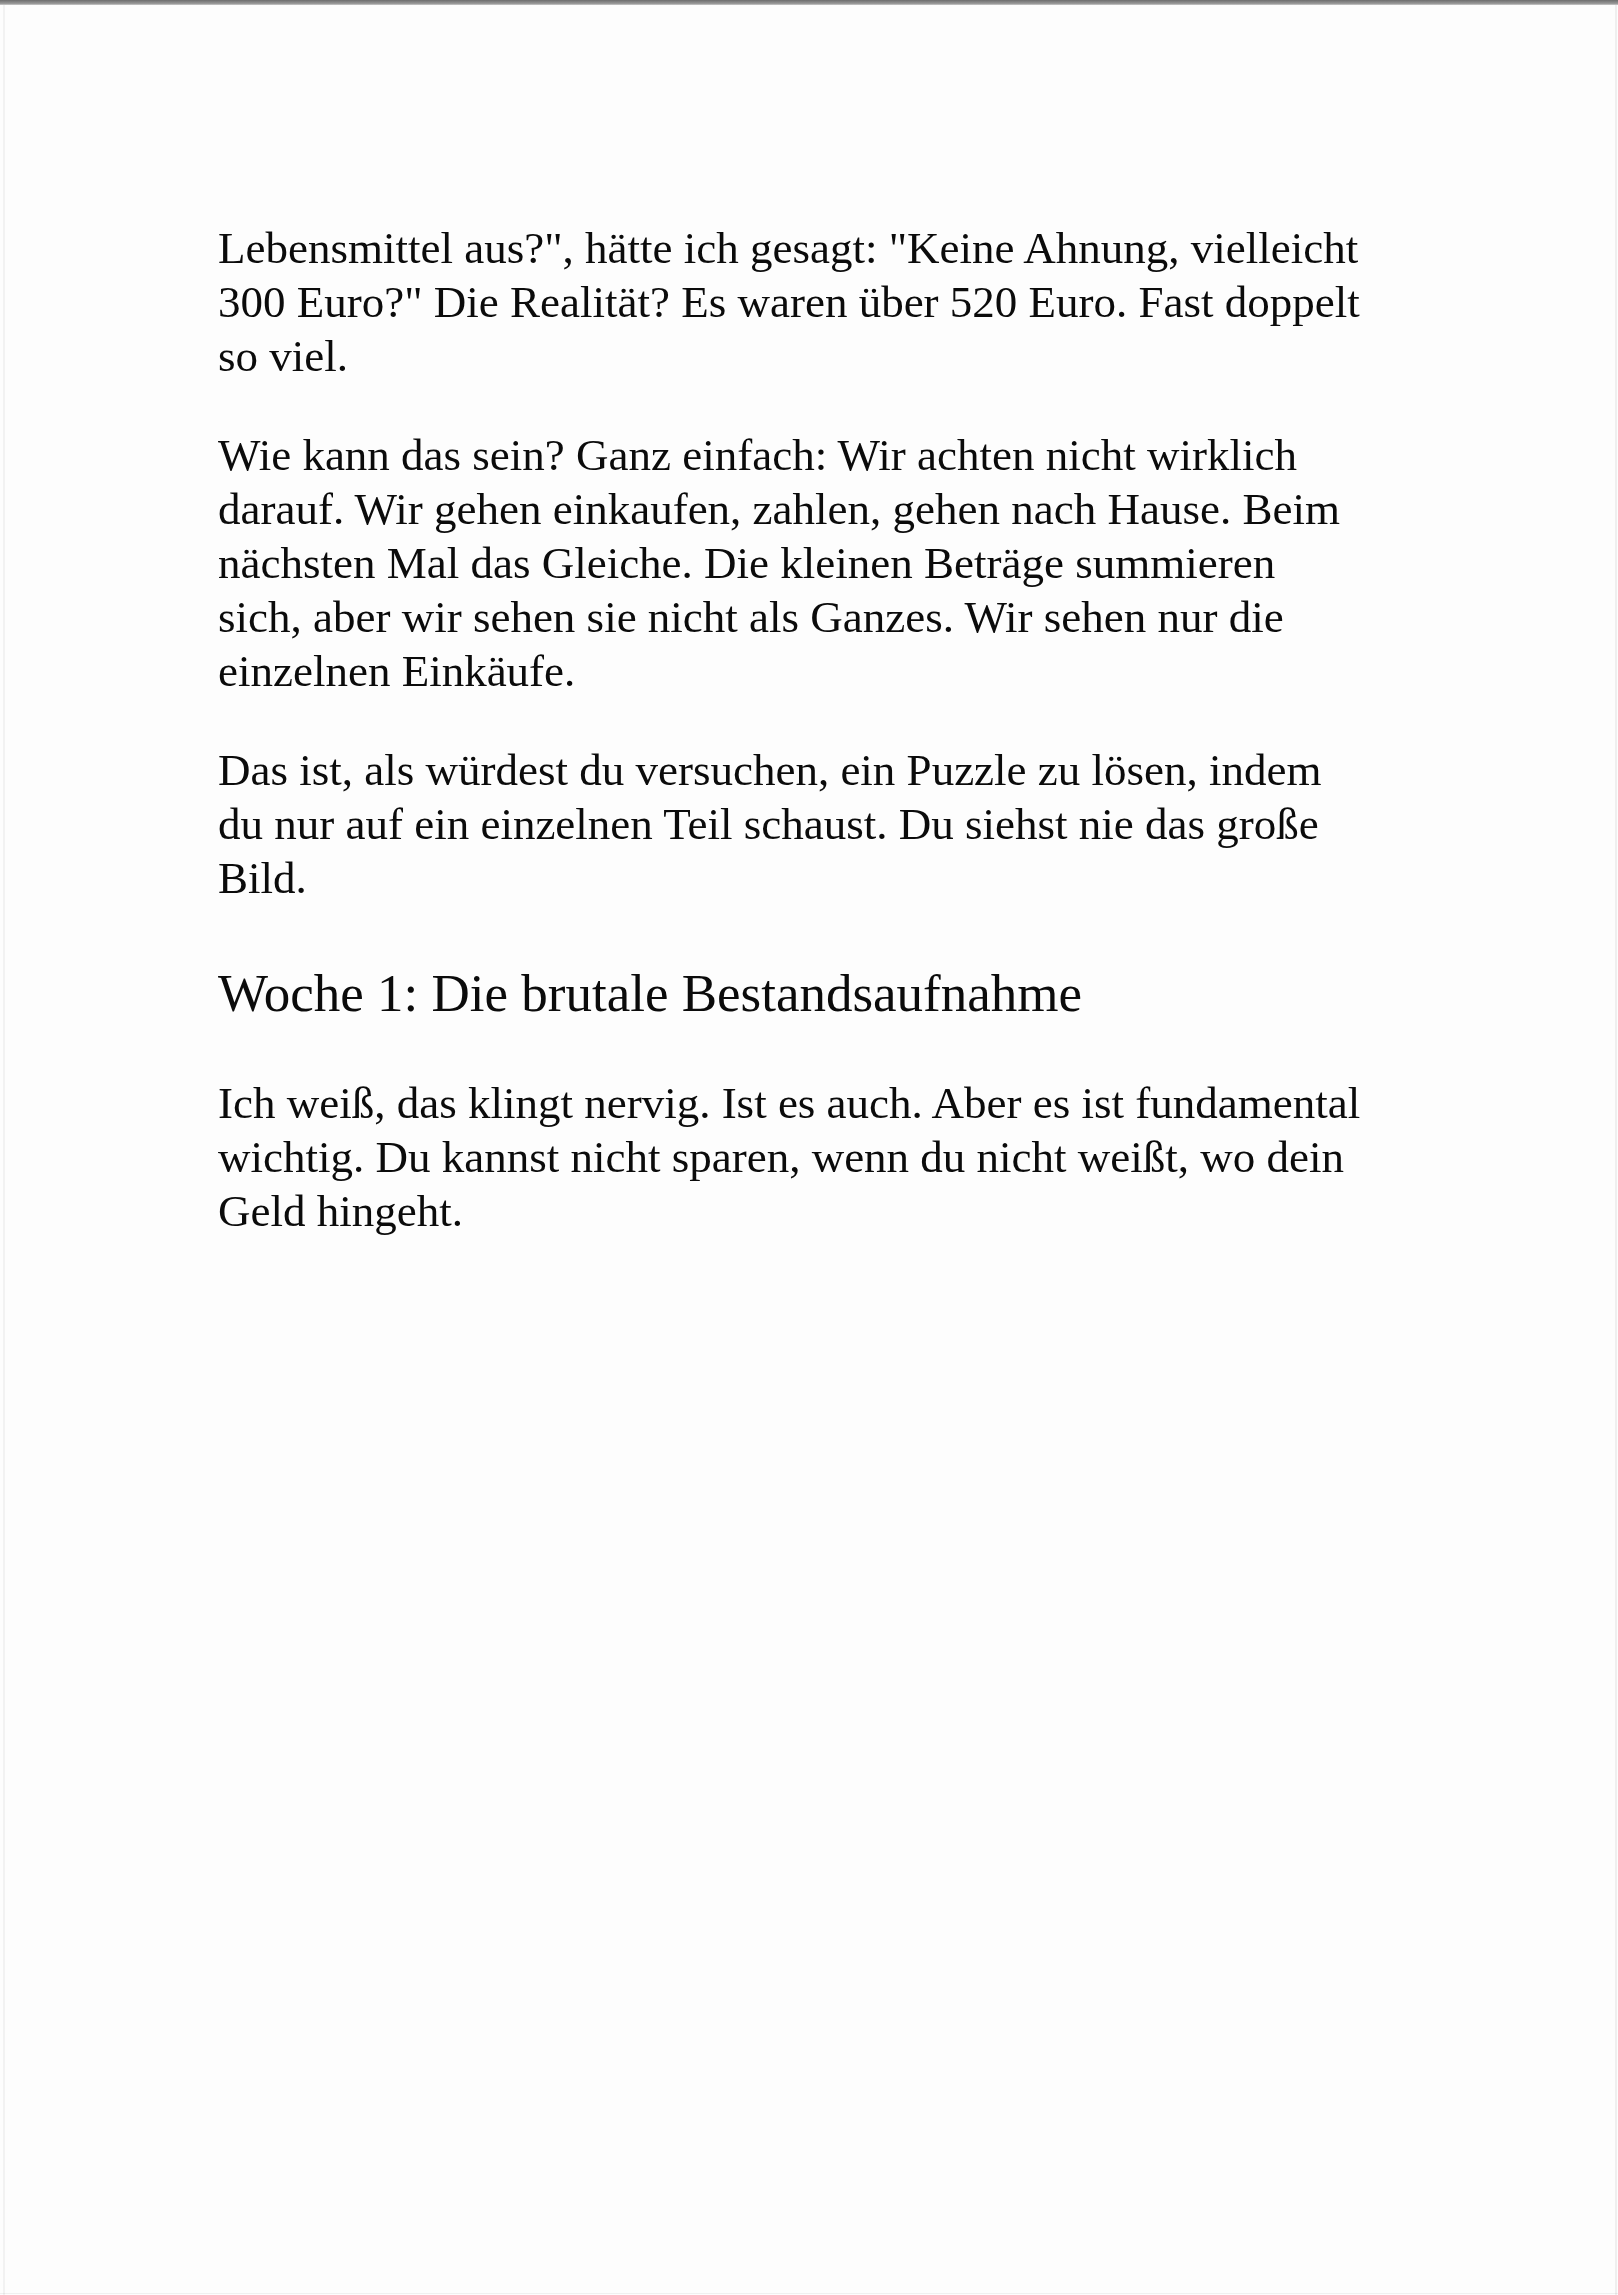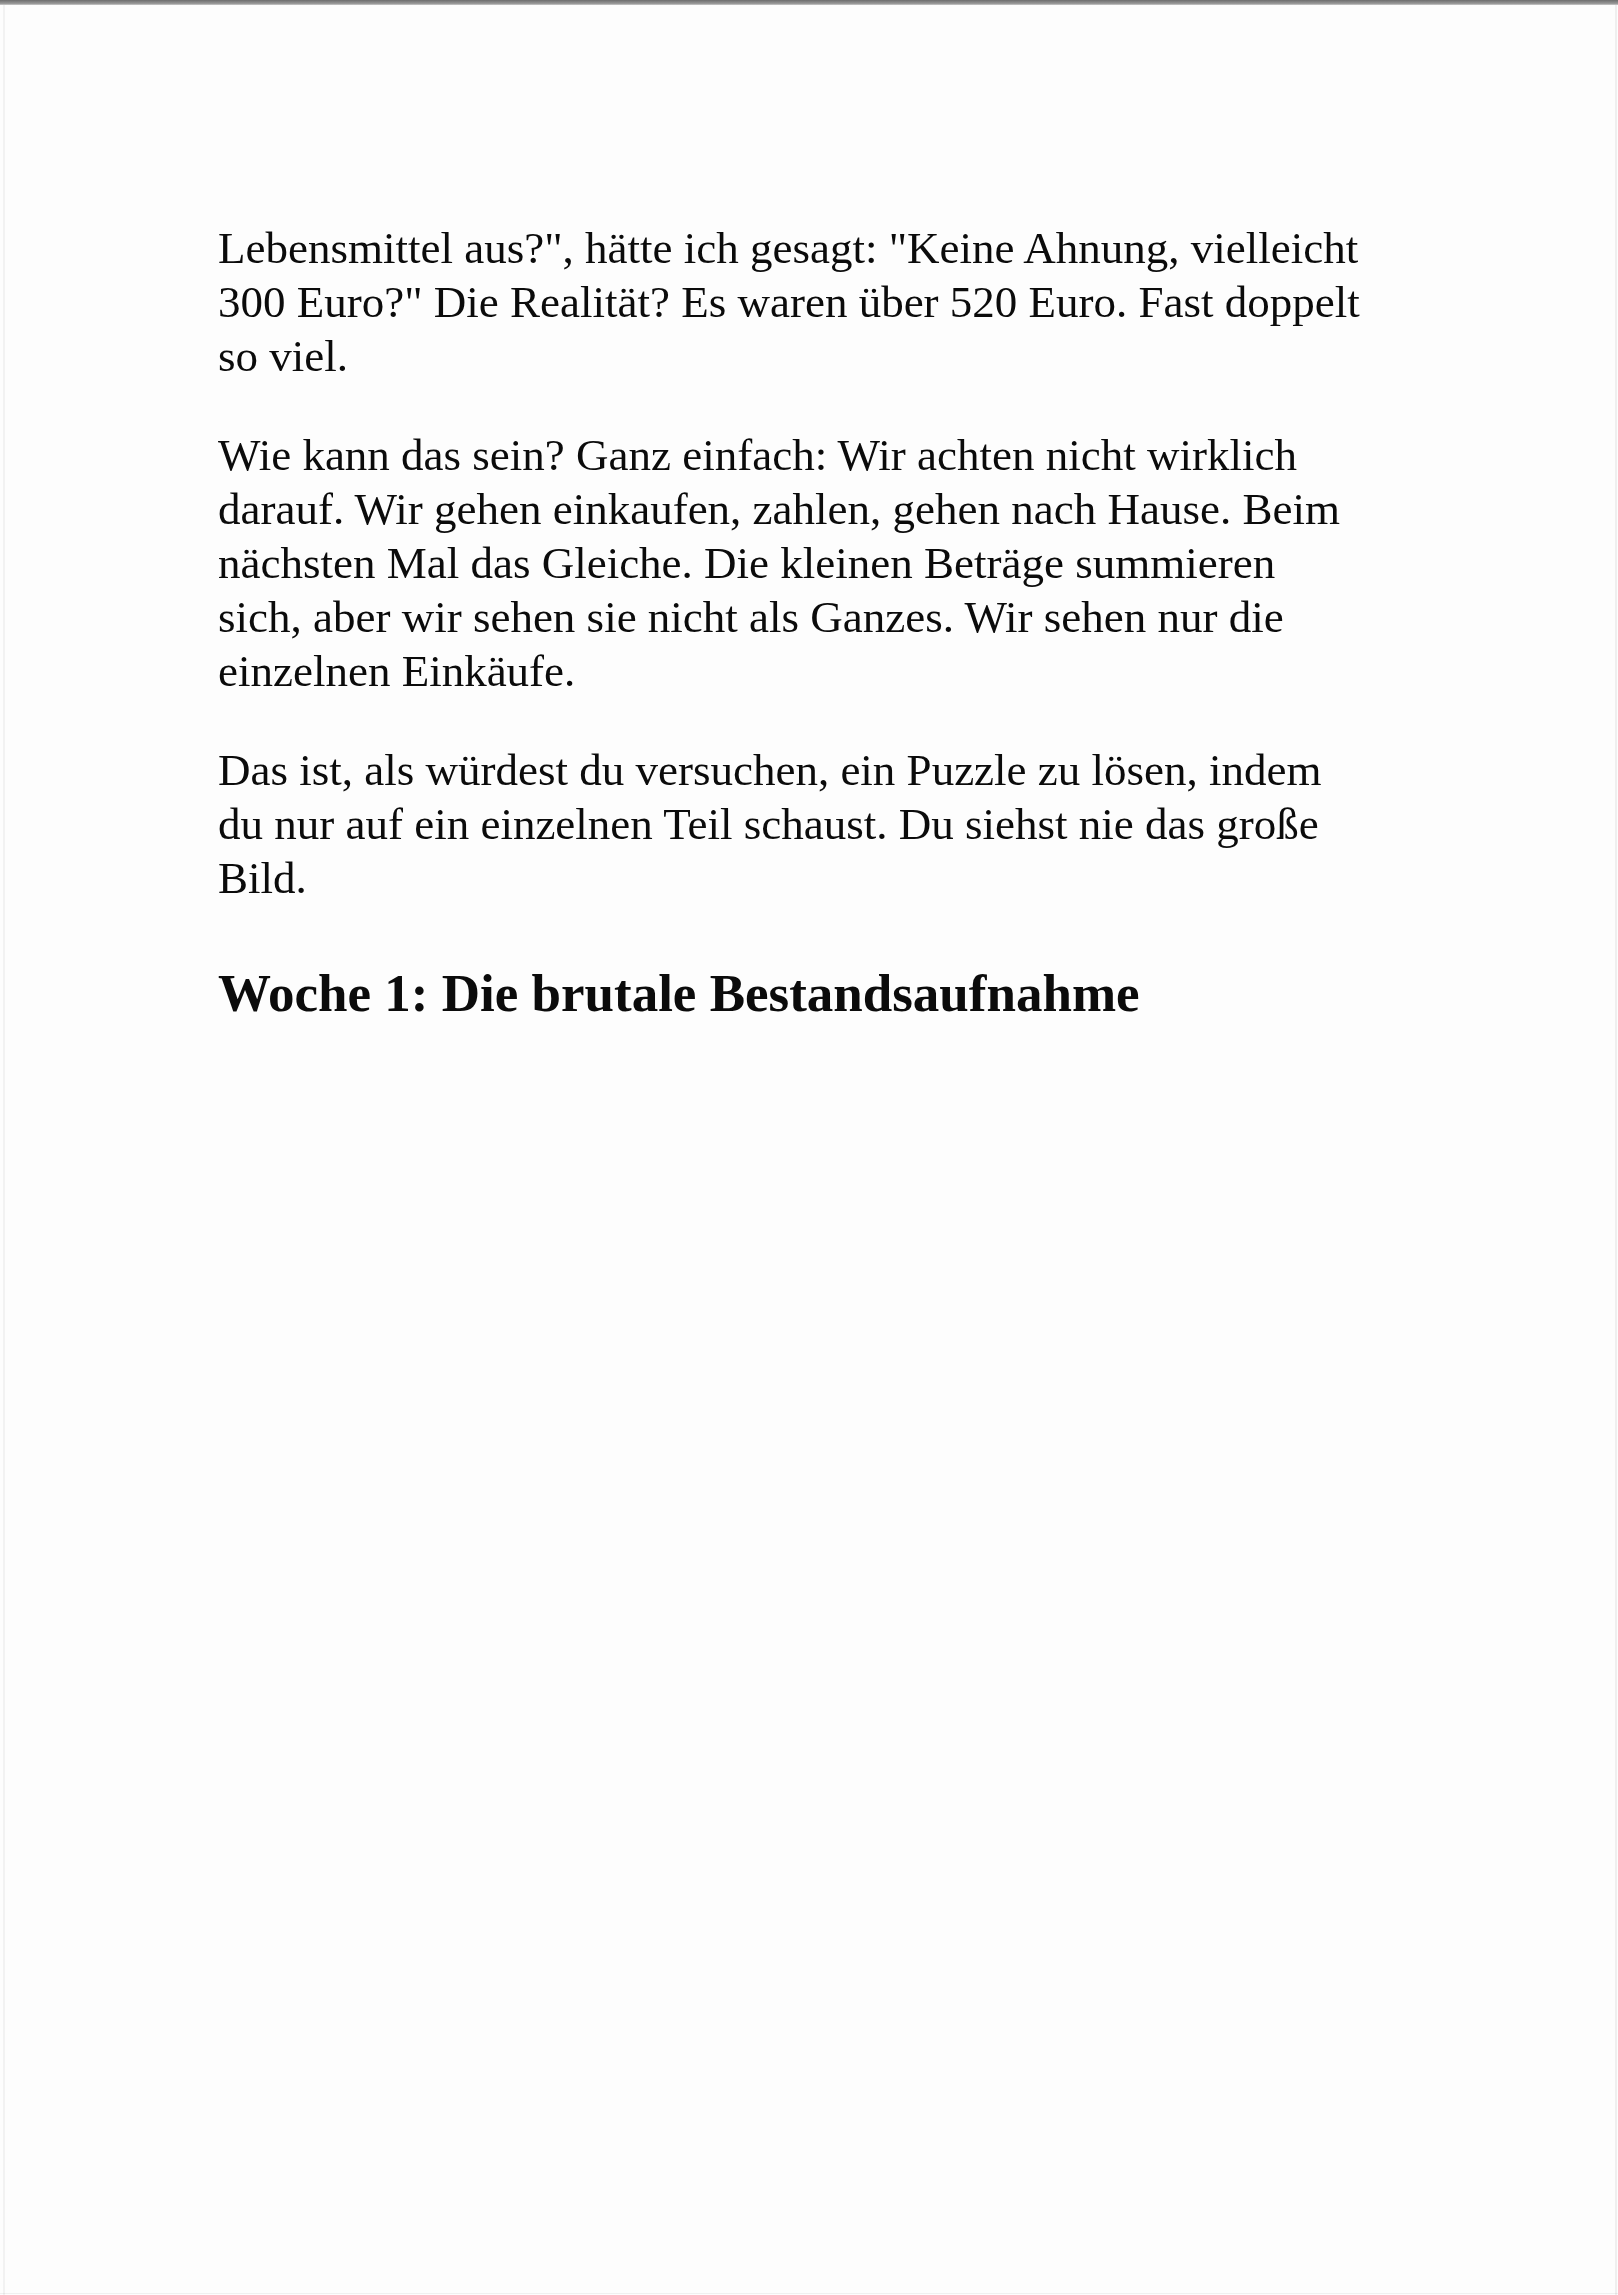--- a/index.html
+++ b/index.html
@@ -42,21 +42,21 @@
   }
   .content p {
     font-size: 45px;
     line-height: 54px;
     margin: 0 0 45px 0;
     white-space: pre-line;
   }
   .content h2 {
     font-size: 53px;
     line-height: 63px;
-    font-weight: 700;
+    font-weight: 400;
     margin: 57px 0 51px 0;
     white-space: pre-line;
   }
 </style>
 </head>
 <body>
 
 <div class="scan-top-bar"></div>
 <div class="scan-edge-left"></div>
 <div class="scan-edge-right"></div>
@@ -68,14 +68,17 @@
 so viel.</p>
   <p>Wie kann das sein? Ganz einfach: Wir achten nicht wirklich
 darauf. Wir gehen einkaufen, zahlen, gehen nach Hause. Beim
 nächsten Mal das Gleiche. Die kleinen Beträge summieren
 sich, aber wir sehen sie nicht als Ganzes. Wir sehen nur die
 einzelnen Einkäufe.</p>
   <p>Das ist, als würdest du versuchen, ein Puzzle zu lösen, indem
 du nur auf ein einzelnen Teil schaust. Du siehst nie das große
 Bild.</p>
   <h2>Woche 1: Die brutale Bestandsaufnahme</h2>
+  <p>Ich weiß, das klingt nervig. Ist es auch. Aber es ist fundamental
+wichtig. Du kannst nicht sparen, wenn du nicht weißt, wo dein
+Geld hingeht.</p>
 </main>
 
 
 </body></html>

